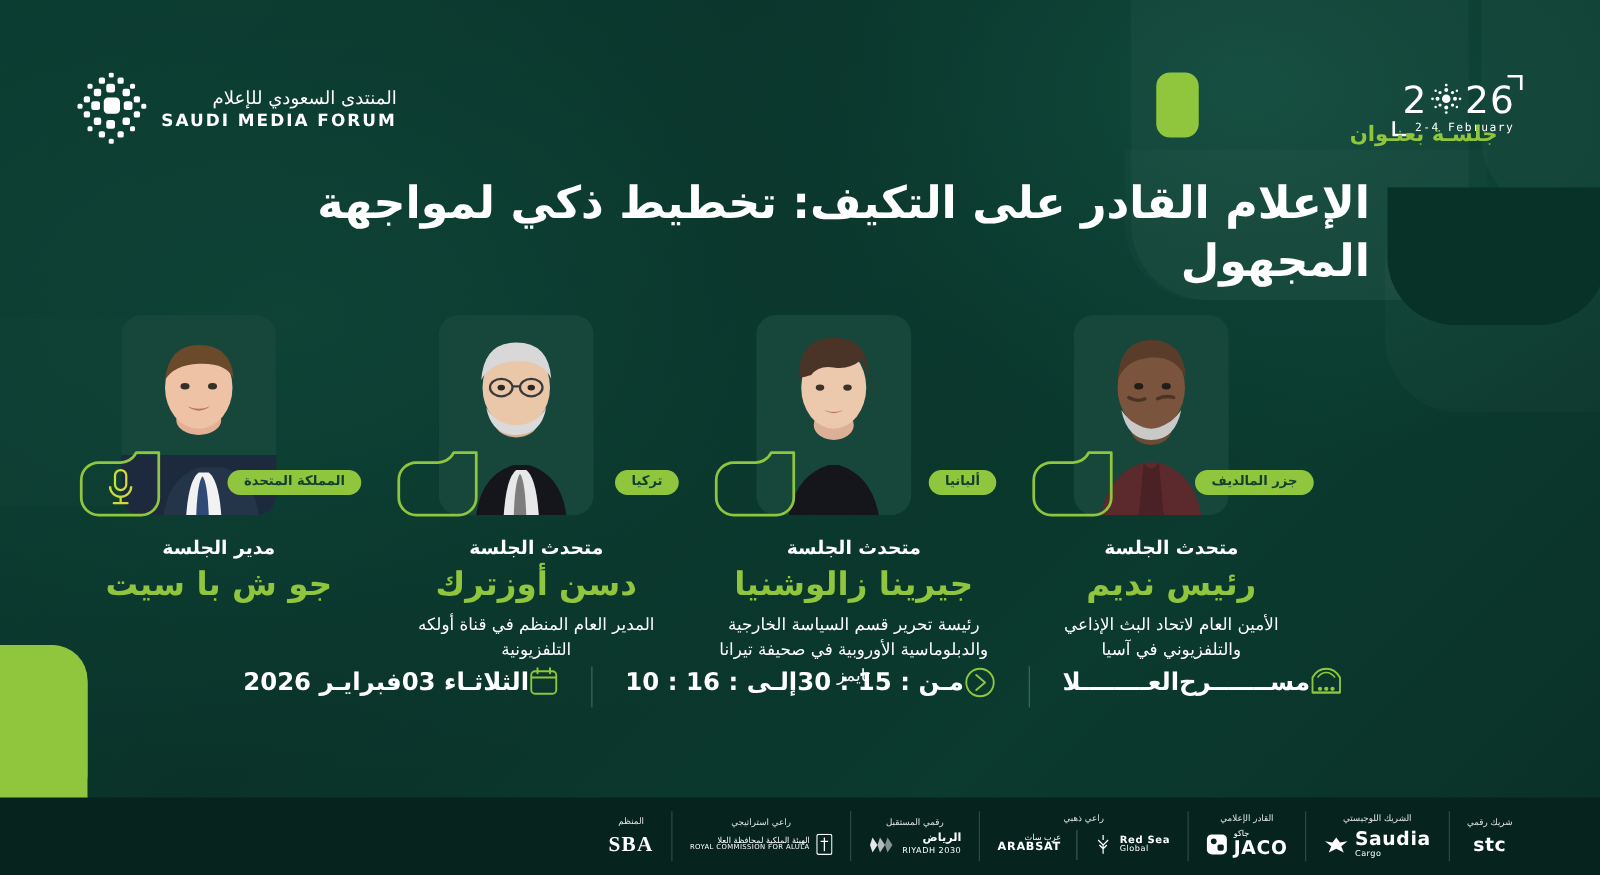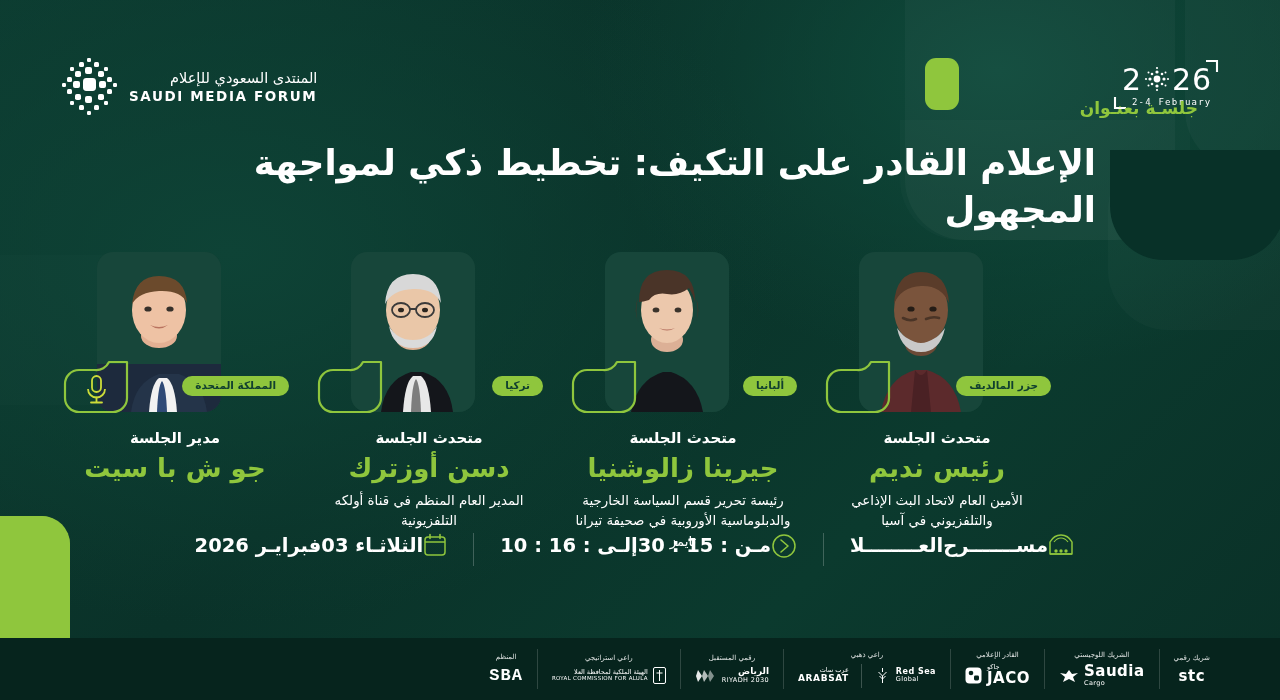--- a/index.html
+++ b/index.html
@@ -665,21 +665,21 @@
             <rect x="0.5" y="0.5" width="12" height="16" rx="1.5" fill="none" stroke="#ffffff" stroke-width="1"></rect>
             <path d="M6.5 3 v11 M3.5 6 h6" stroke="#ffffff" stroke-width="1"></path>
           </svg>
         </span>
       </span>
     </div>
 
     <div class="sp-group">
       <span class="sp-label">المنظم</span>
       <span class="sp-logos">
-        <span class="sp-logo" style="font-family:Liberation Mono, monospace;font-size:17px;letter-spacing:1px">
+        <span class="sp-logo" style="font-family:Liberation Serif, serif;font-size:17px;letter-spacing:1px">
           <span>SBA</span>
         </span>
       </span>
     </div>
 
   </div>
 
 </div>
 
 </body></html>

